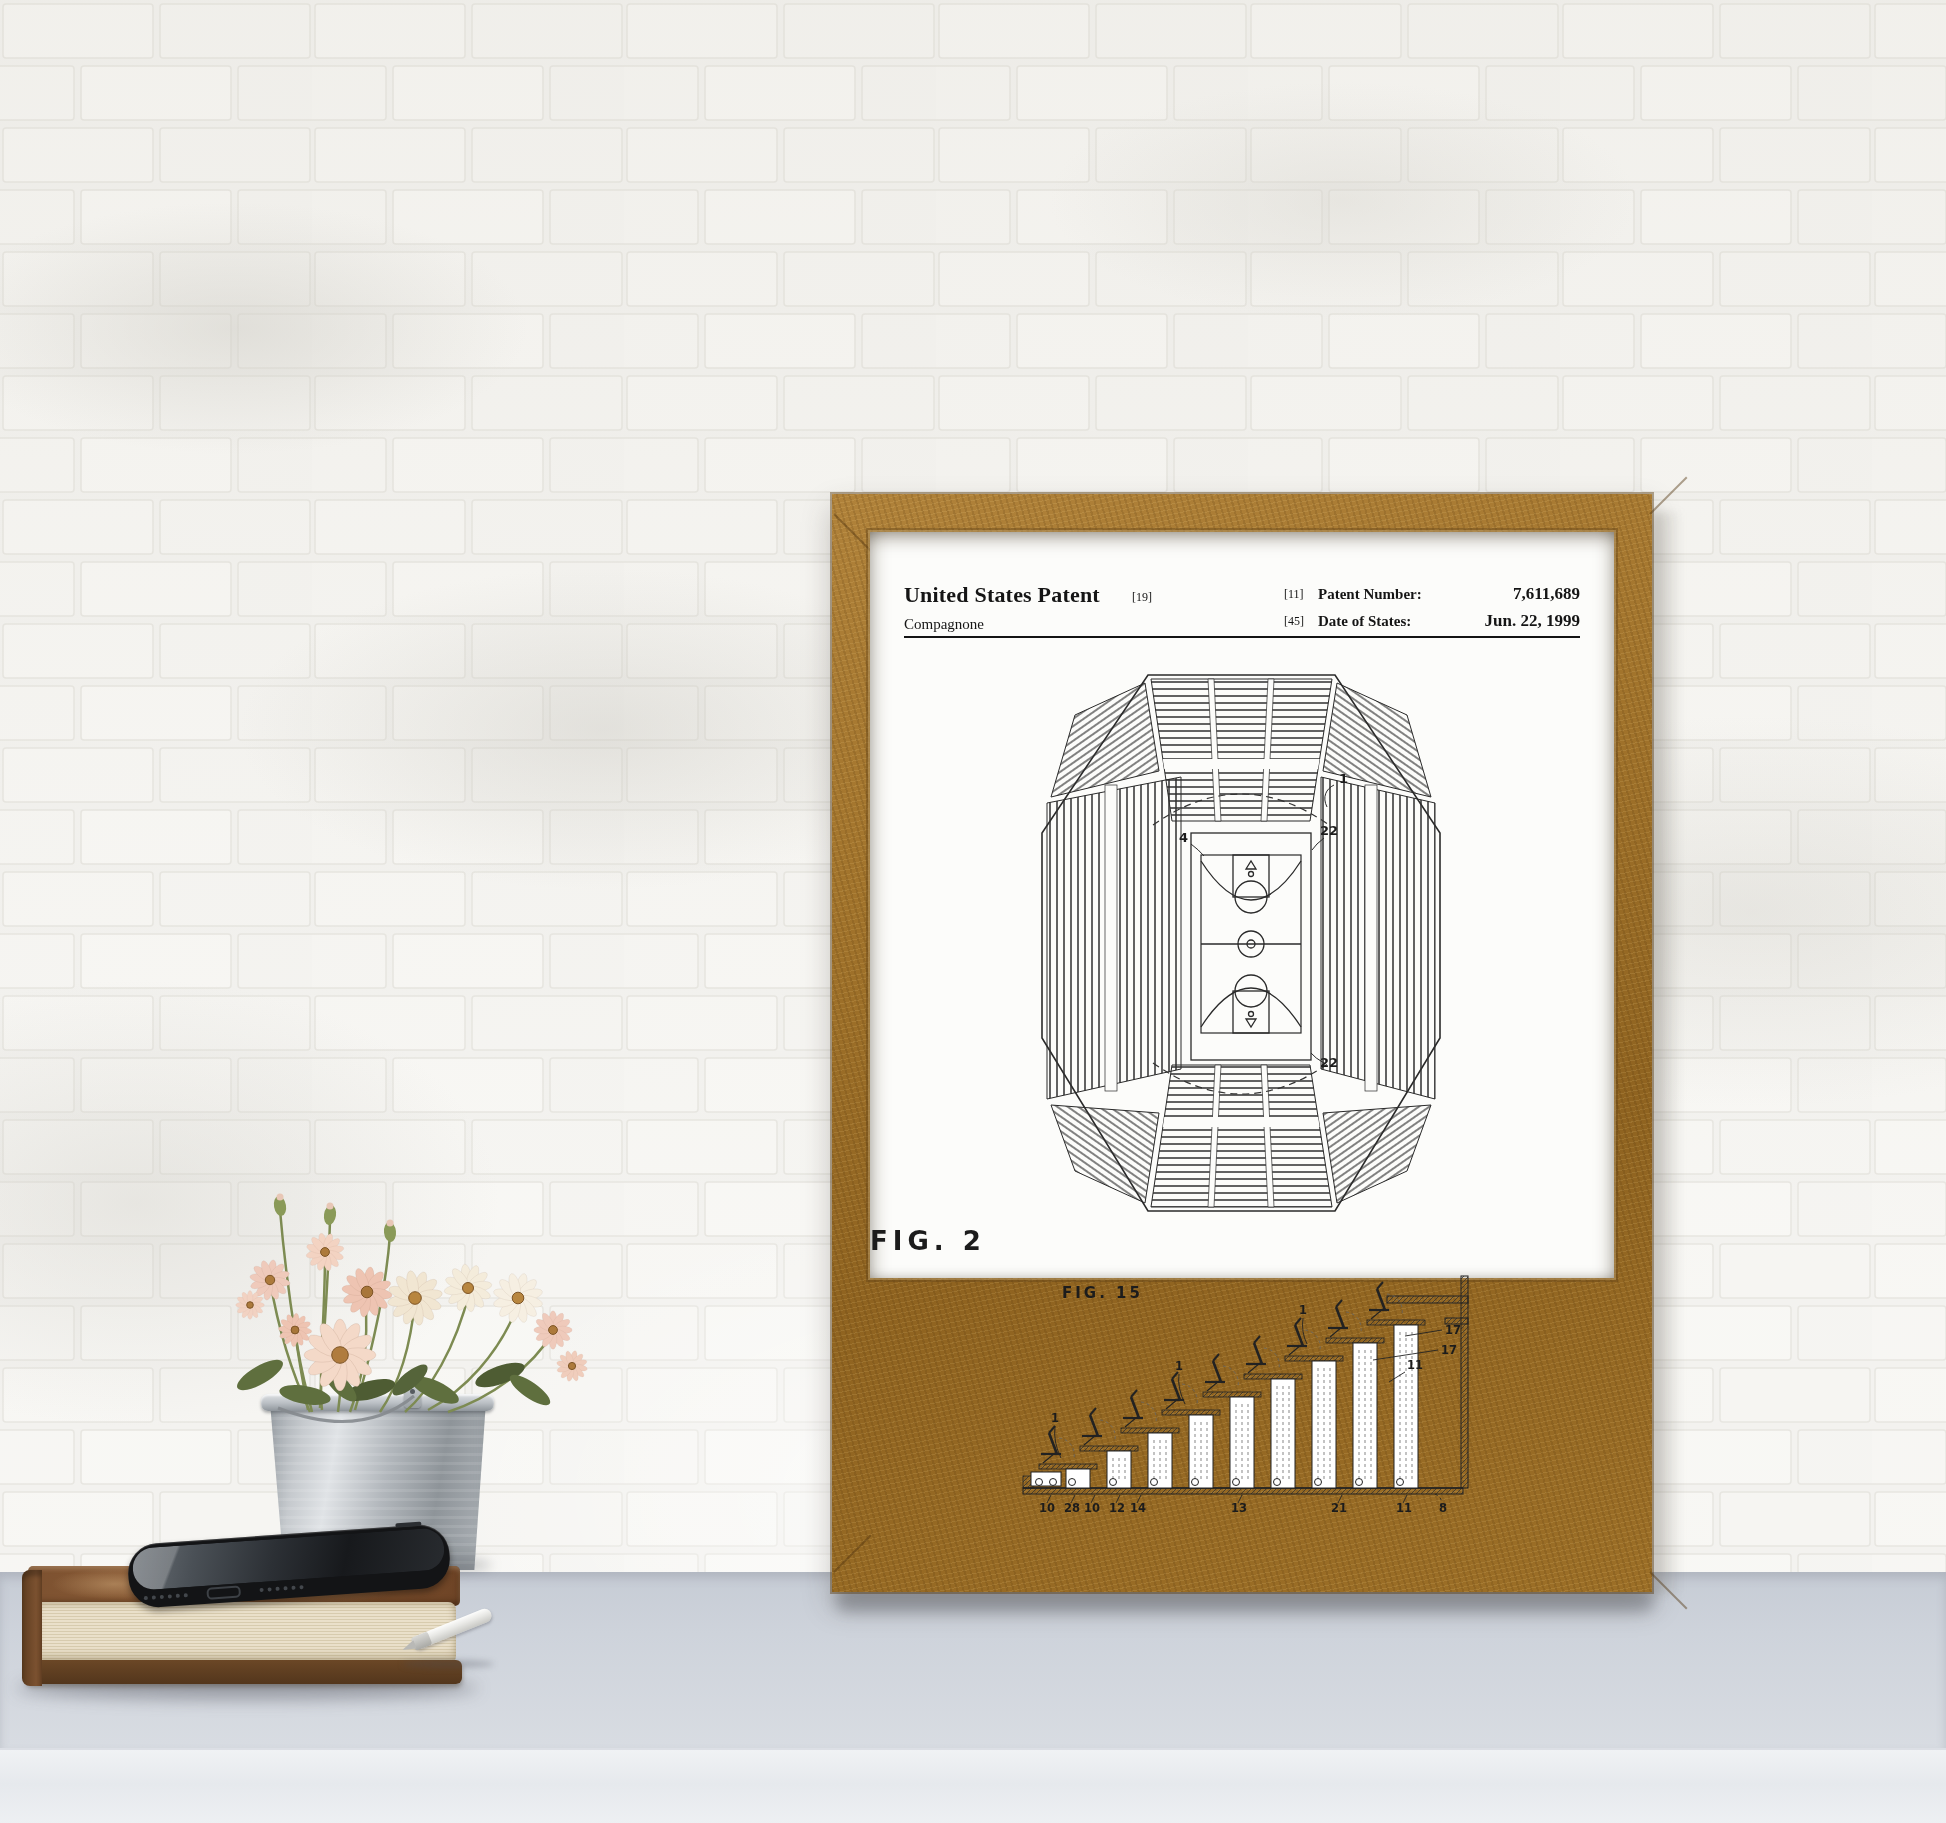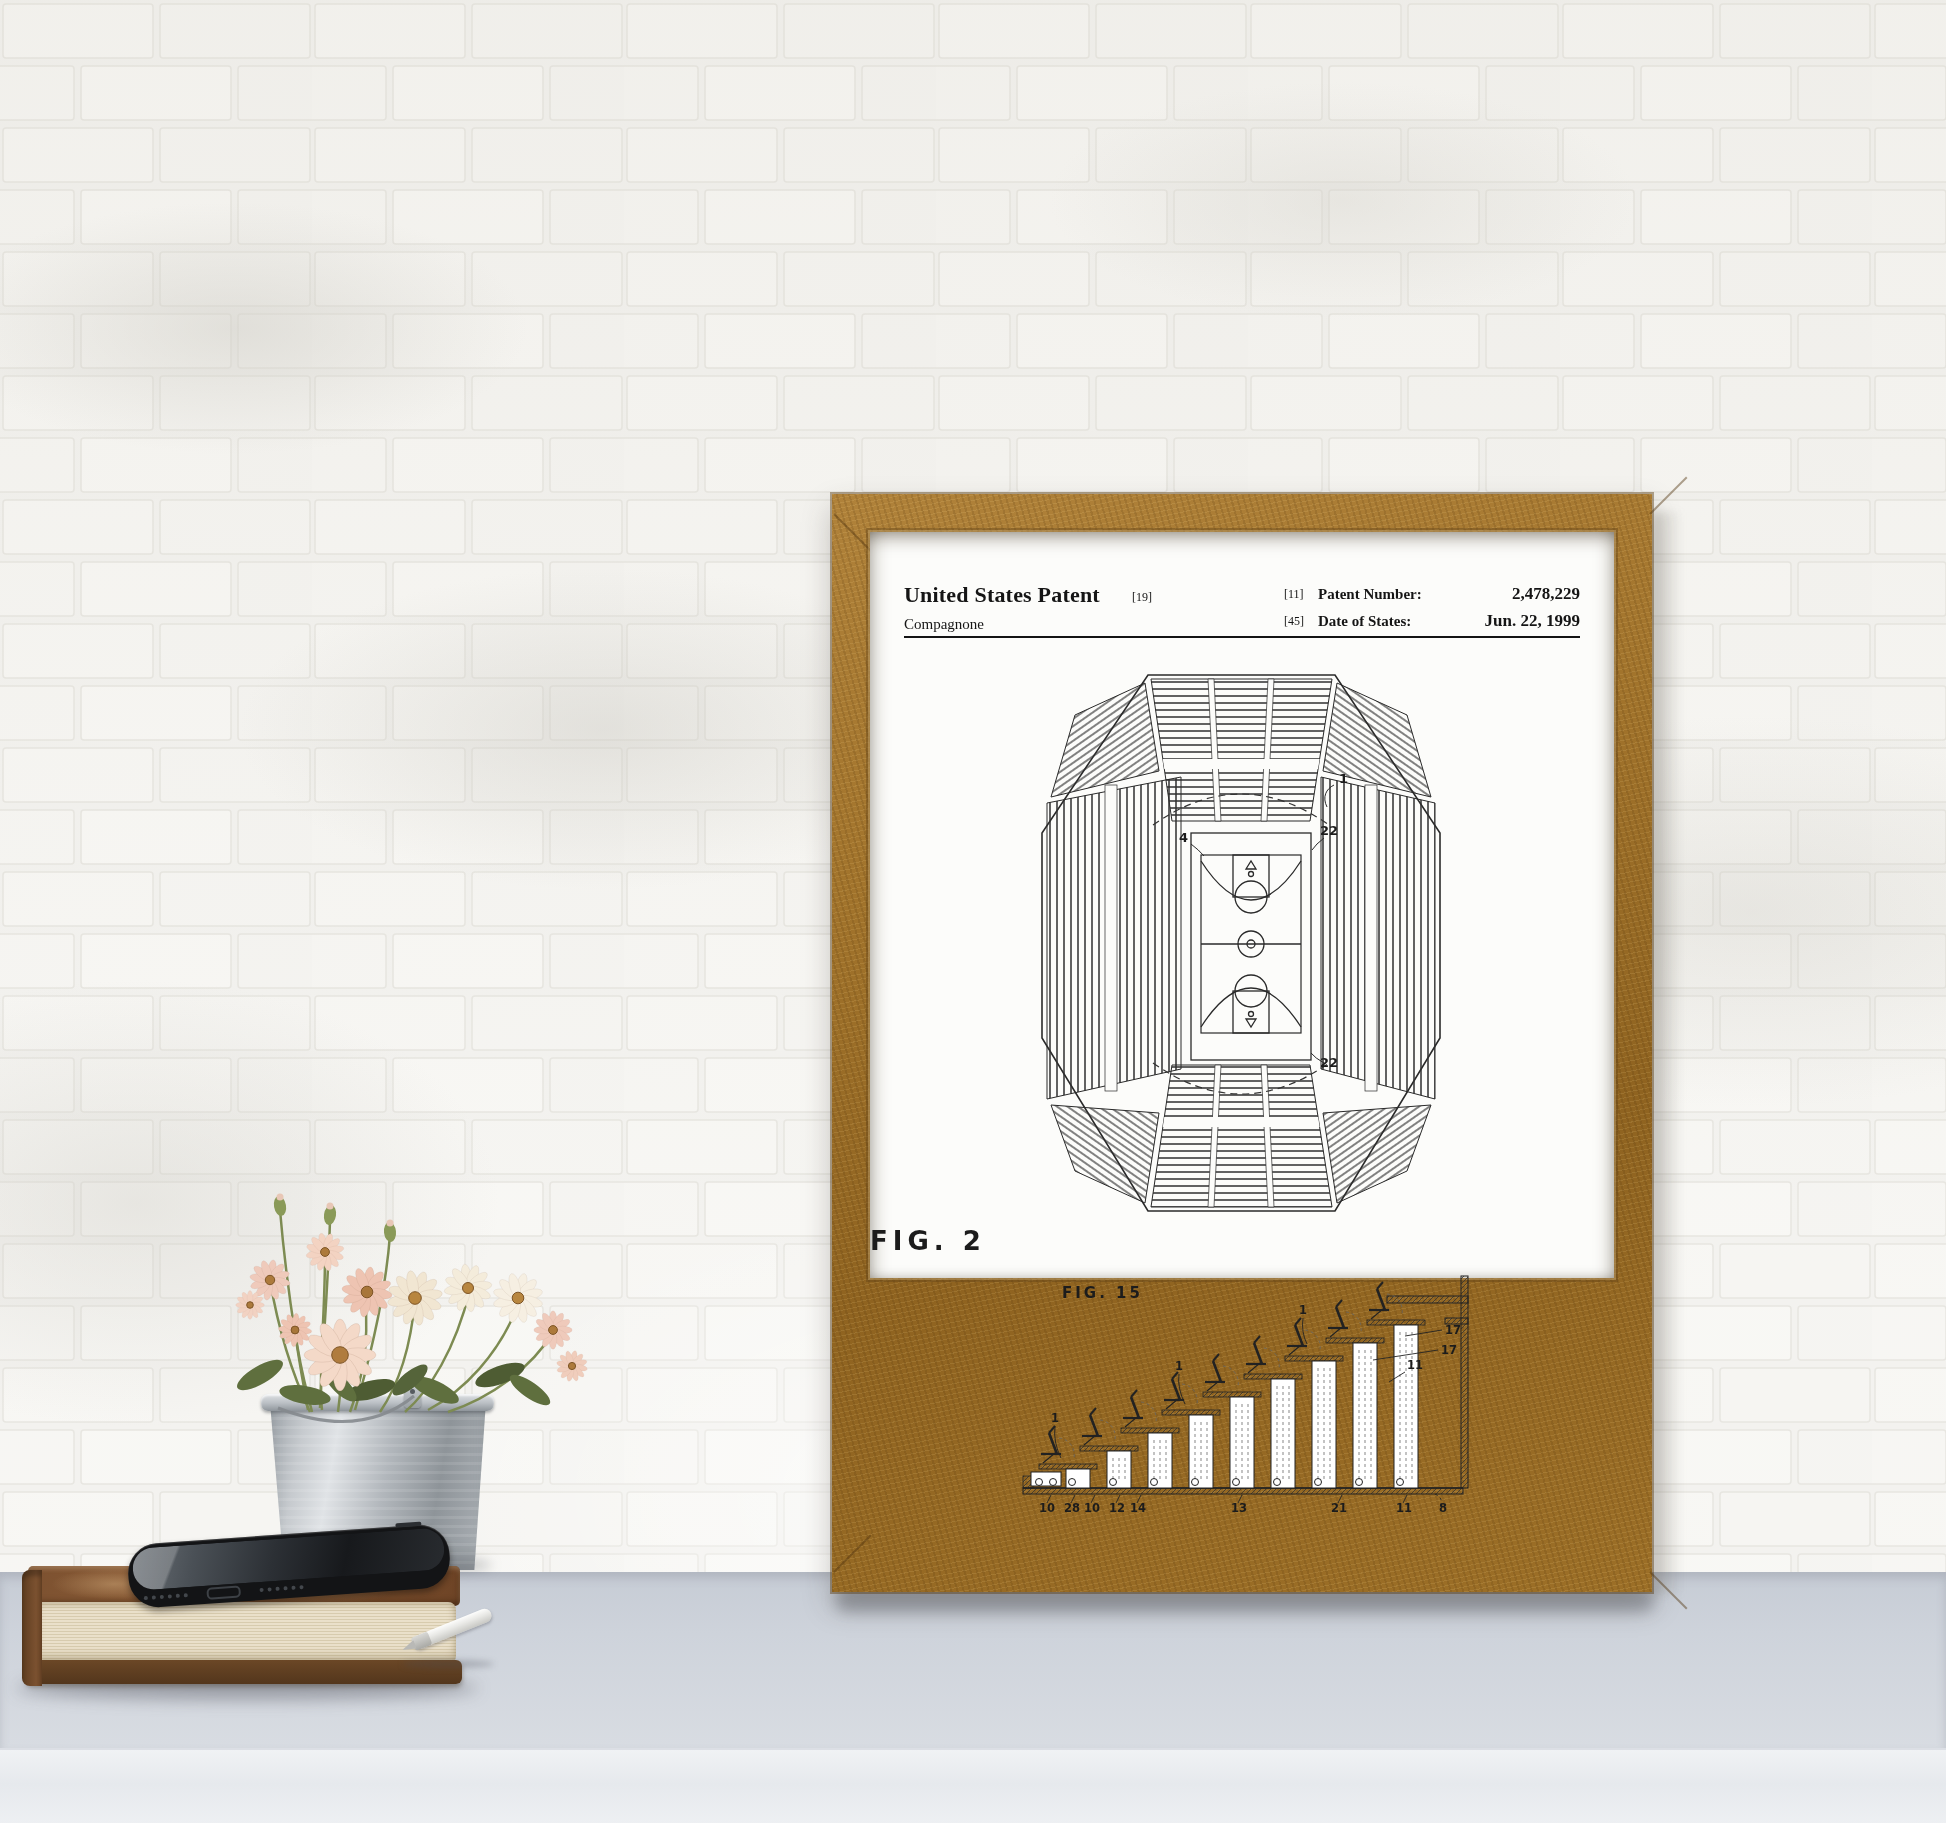--- a/index.html
+++ b/index.html
@@ -165,21 +165,21 @@
 
     <div class="paper hdr">
 
       <div class="hdr-title">United States Patent</div>
       <div class="hdr-code19">[19]</div>
       <div class="hdr-inventor">Compagnone</div>
       <div class="hdr-right">
         <div class="hdr-row">
           <span class="hdr-rcode">[11]</span>
           <span class="hdr-rlabel">Patent Number:</span>
-          <span class="hdr-rvalue">2,478,229</span>
+          <span class="hdr-rvalue">7,611,689</span>
         </div>
         <div class="hdr-row">
           <span class="hdr-rcode">[45]</span>
           <span class="hdr-rlabel">Date of States:</span>
           <span class="hdr-rvalue">Jun. 22, 1999</span>
         </div>
       </div>
       <div class="hdr-rule"></div>
 
       <svg class="fig2-svg" width="400" height="540" viewBox="0 0 400 540">

